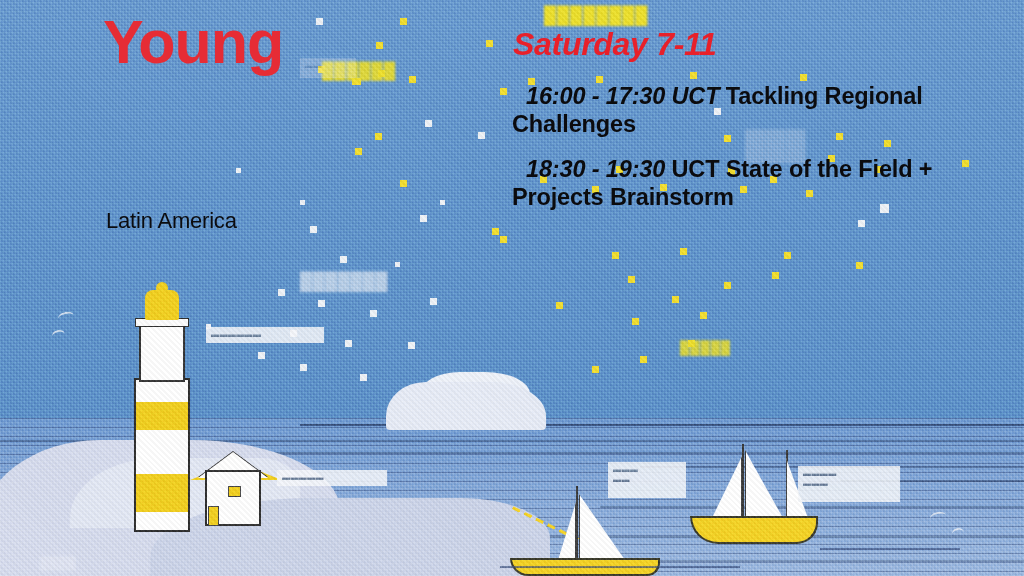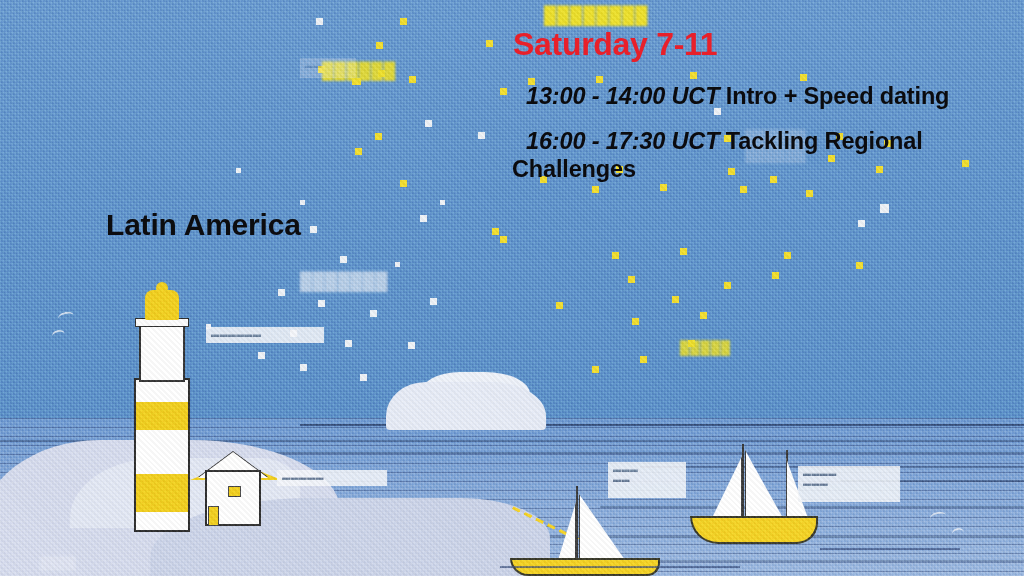--- a/index.html
+++ b/index.html
@@ -128,34 +128,35 @@
     text-align: left;
   }
   .headline .l2 { display: block; padding-left: 24px; }
   .headline .l3 { display: block; padding-left: 8px; }
 
   .subtitle {
     position: absolute;
     left: 106px;
     top: 208px;
     color: #0c0c0f;
-    font-weight: bold;
-    font-size: 30px;
+    font-weight: normal;
+    font-size: 22px;
     letter-spacing: -.2px;
   }
 
   
   .sched-title {
     position: absolute;
     left: 513px;
     top: 26px;
     color: #e8202a;
     font-weight: bold;
     font-size: 32px;
     letter-spacing: -.3px;
+    font-style: italic;
   }
   .sched-list {
     position: absolute;
     left: 512px;
     top: 82px;
     width: 506px;
   }
   .sched-item {
     color: #0b0b0e;
     font-weight: bold;
@@ -415,32 +416,33 @@
   <div class="label-box" style="left:608px;top:462px;width:68px;height:30px;">▬▬▬
 ▬▬</div>
   <div class="label-box" style="left:798px;top:466px;width:92px;height:30px;">▬▬▬▬
 ▬▬▬</div>
   <div class="label-box" style="left:300px;top:58px;width:46px;height:14px;opacity:.25;">▬▬</div>
 
   <div class="texture"></div>
   <div class="texture2"></div>
 
   <div class="headline">
+    <span>Young</span>
   </div>
   <div class="subtitle">Latin America</div>
 
   <div class="sched-title">Saturday 7-11</div>
 
   <div class="sched-list">
 
-    <div class="sched-item">
-      <span class="time">13:00 - 14:00</span><span class="tz-italic">&nbsp;<span>UCT</span></span><span class="desc">&nbsp;<span>Intro + Speed dating</span></span>
-    </div>
 
     <div class="sched-item">
       <span class="time">16:00 - 17:30</span><span class="tz-italic">&nbsp;<span>UCT</span></span><span class="desc">&nbsp;<span>Tackling Regional Challenges</span></span>
     </div>
 
 
+    <div class="sched-item">
+      <span class="time">18:30 - 19:30</span><span class="tz-upright">&nbsp;<span>UCT</span></span><span class="desc">&nbsp;<span>State of the Field + Projects Brainstorm</span></span>
+    </div>
 
   </div>
 
 </div>
 
 </body></html>

